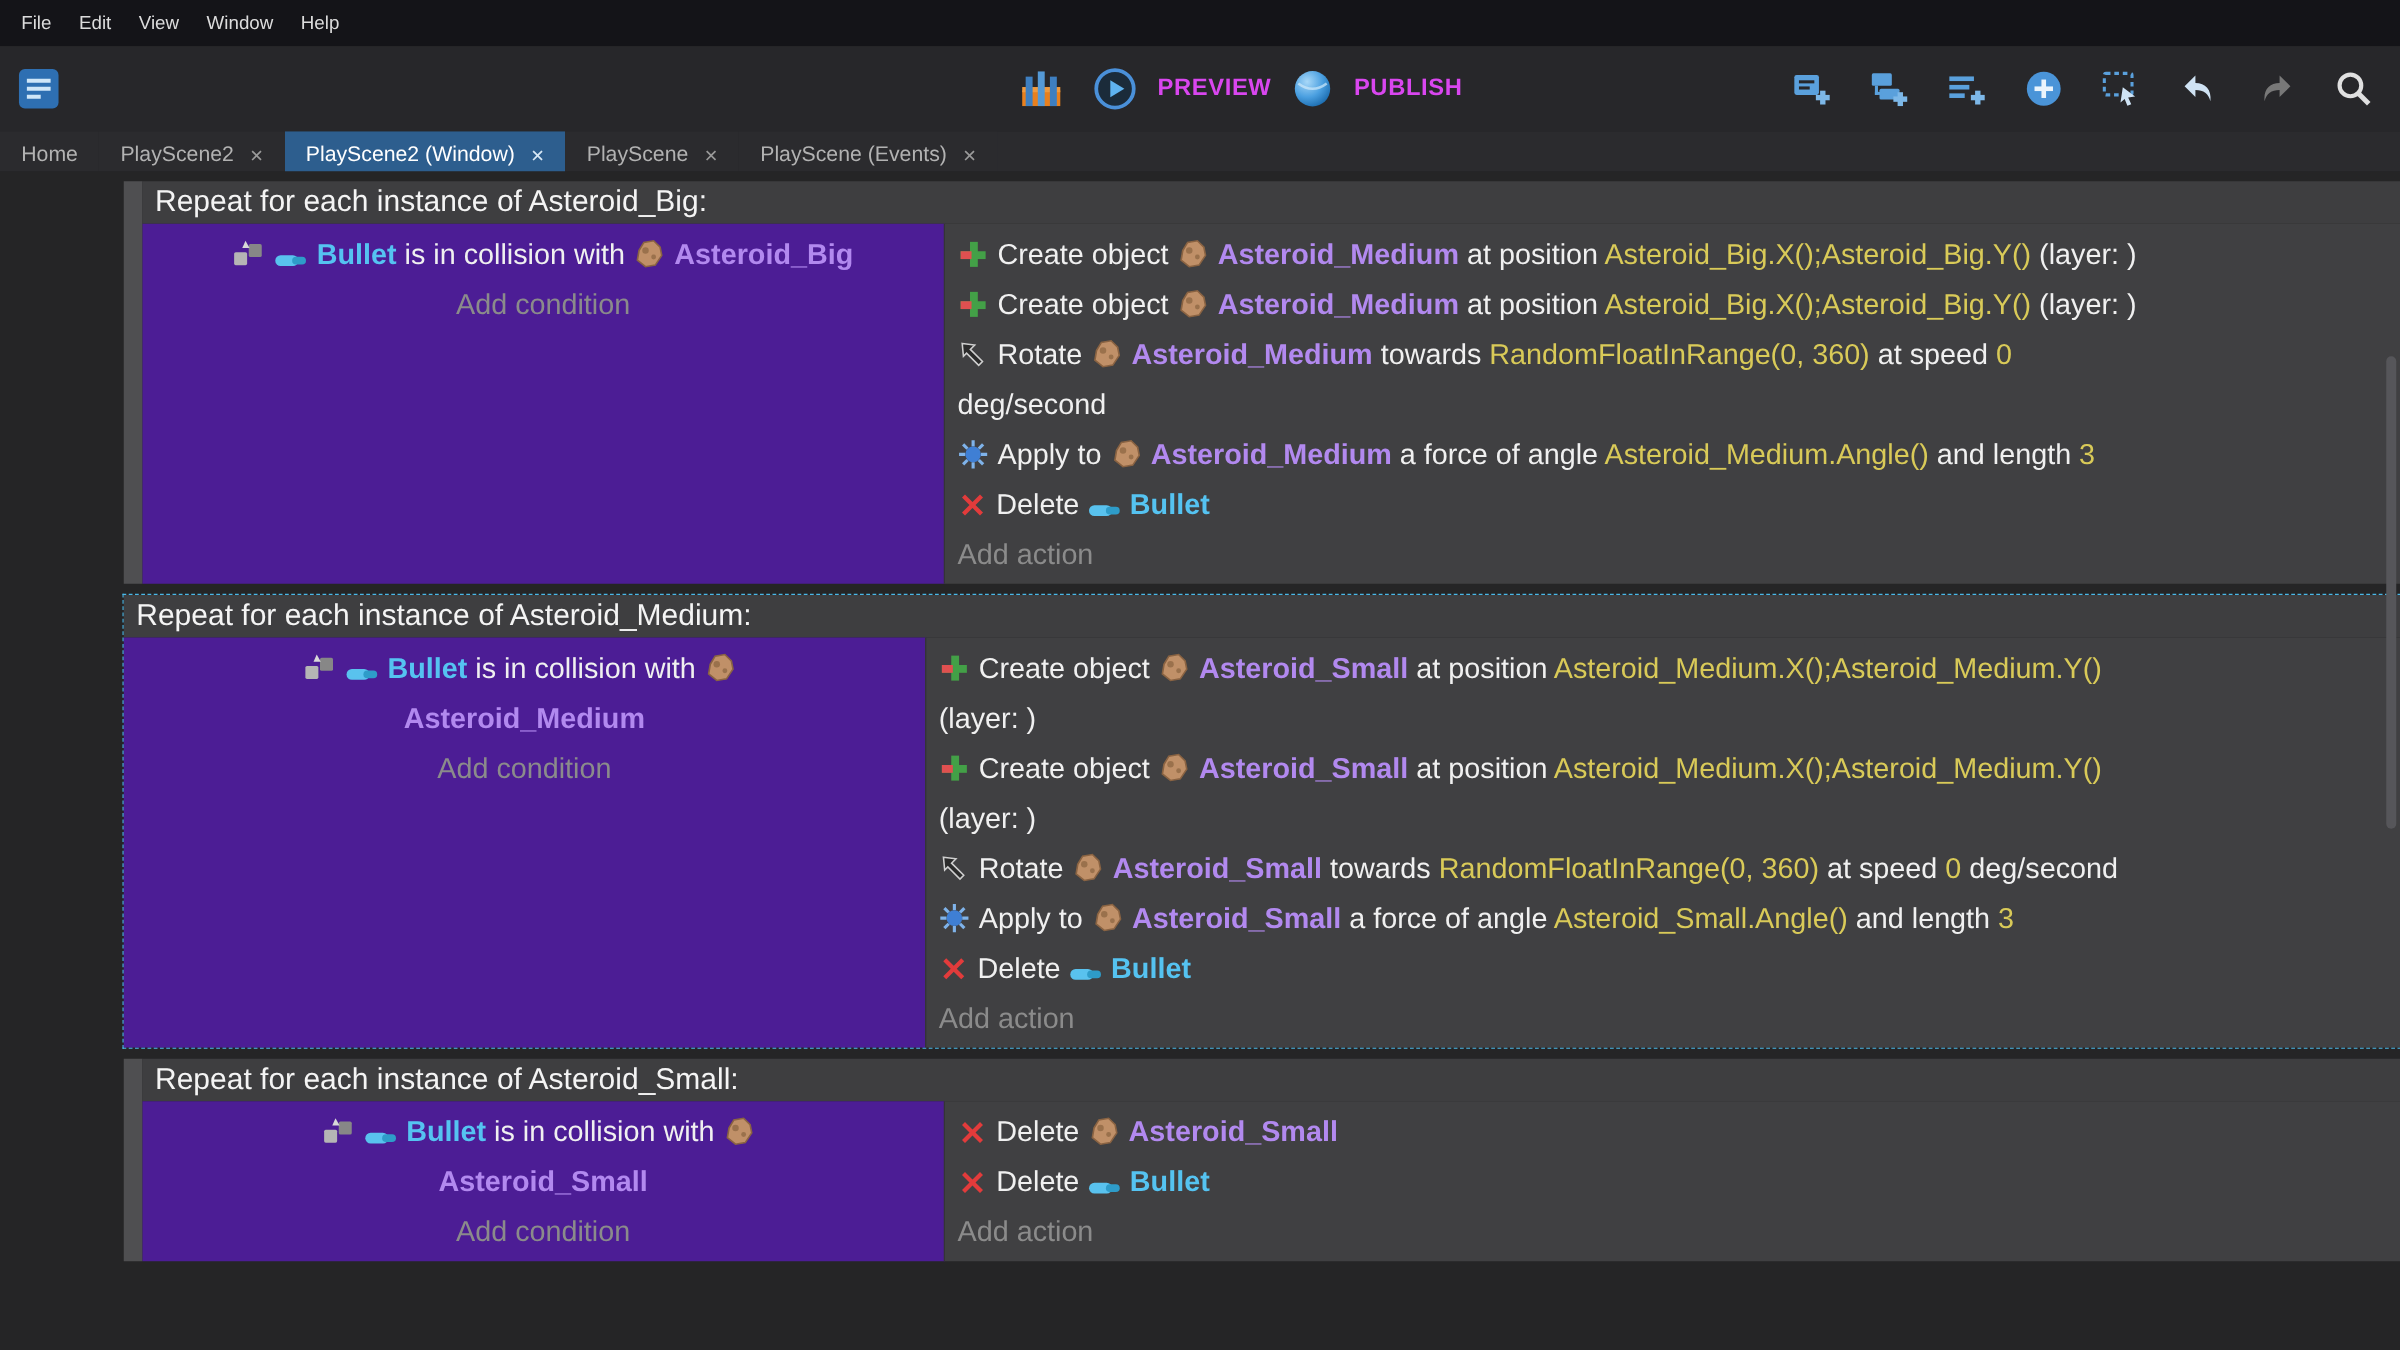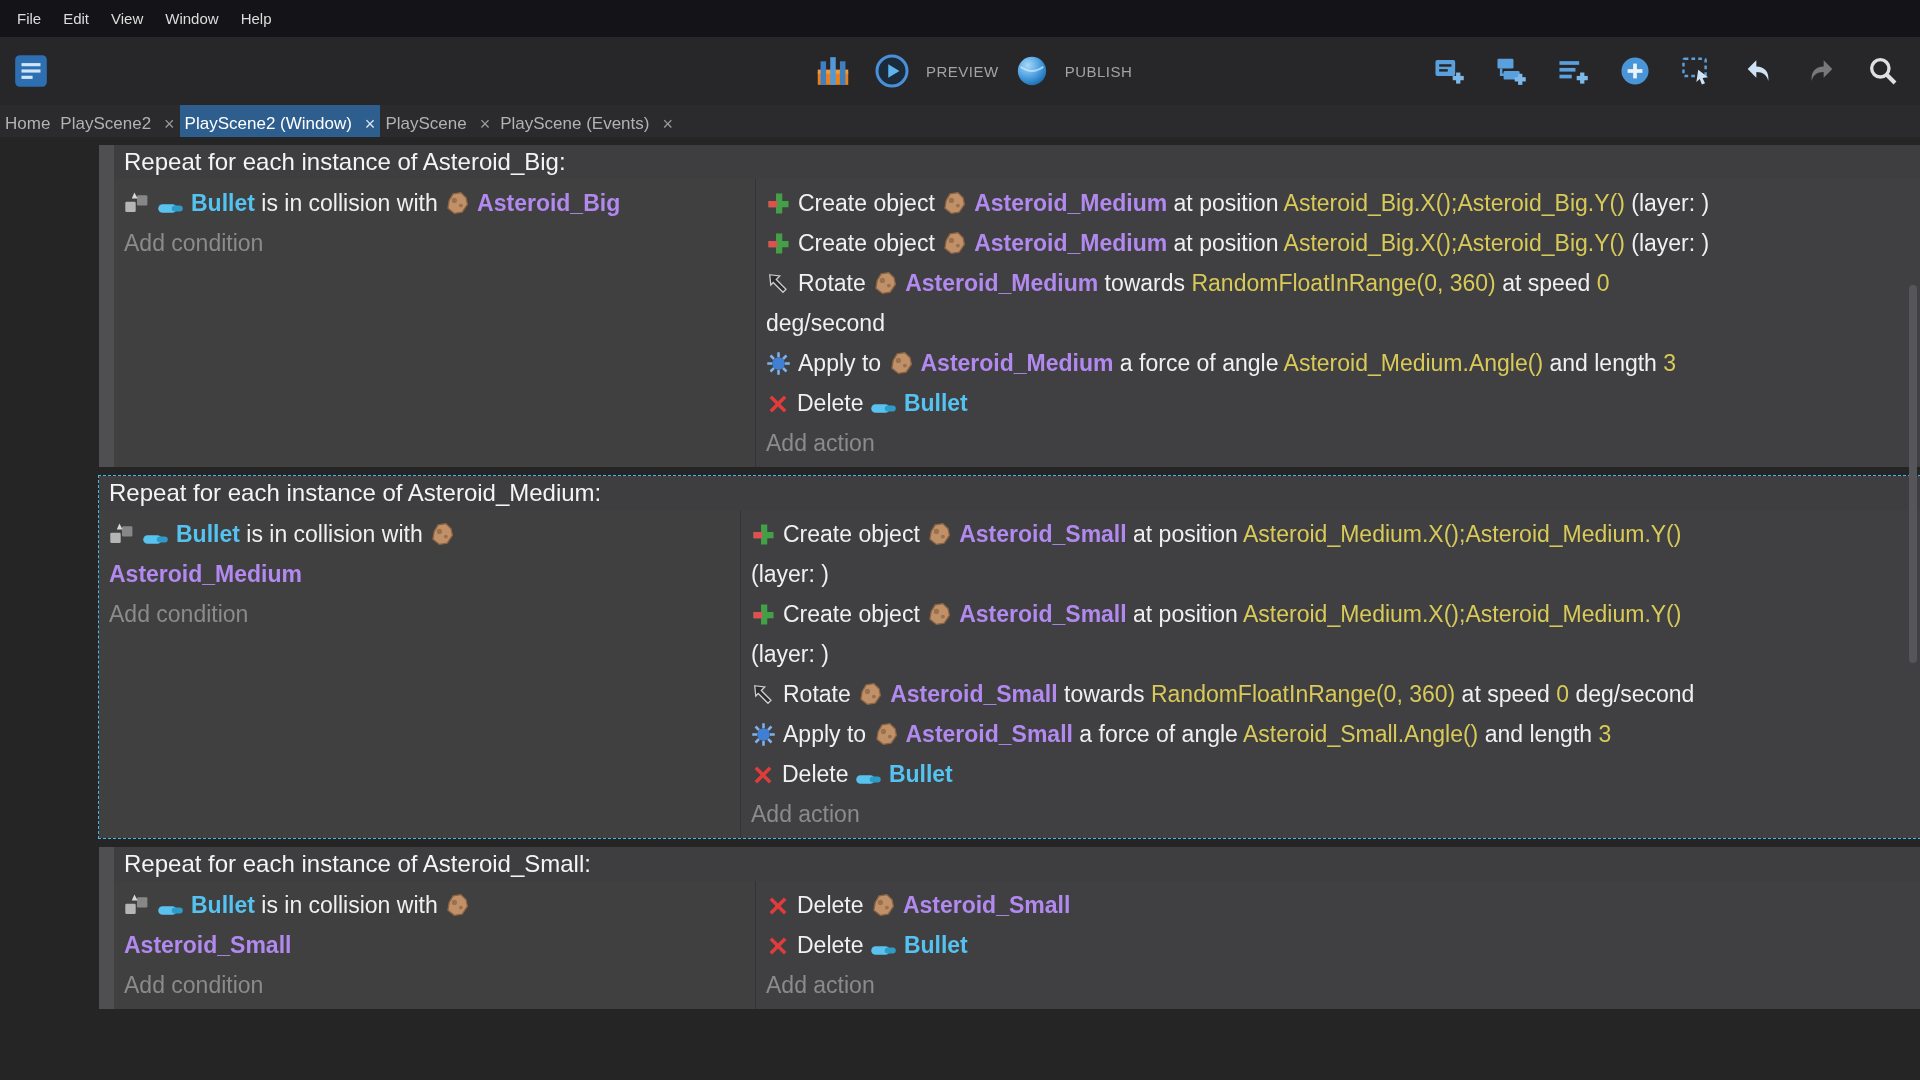--- a/index.html
+++ b/index.html
@@ -12,38 +12,38 @@
     position:relative;
   }
   
   .menubar { height:37px; background:#141418; display:flex; align-items:center; padding-left:6px; }
   .menu-item { font-size:15px; color:#dcdcdc; padding:4px 11px; cursor:default; }
   
   .toolbar { height:68px; background:#27272a; position:relative; display:flex; align-items:center; }
   .logo-btn { margin-left:12px; width:44px; height:44px; display:flex; align-items:center; justify-content:center; }
   .toolbar-center { position:absolute; left:815px; top:0; height:68px; display:flex; align-items:center; gap:16px; }
   .tb-group { display:flex; align-items:center; gap:9px; }
-  .tb-label { font-size:15px; color:#a3a3a3; letter-spacing:0.5px; font-weight:400; }
+  .tb-label { font-size:19px; color:#d946ef; letter-spacing:0.5px; font-weight:700; }
   .toolbar-right { position:absolute; right:14px; top:0; height:68px; display:flex; align-items:center; gap:23px; }
   .tb-btn { display:flex; align-items:center; justify-content:center; }
   
   .tabbar { height:40px; background:#2b2b2e; display:flex; align-items:stretch; border-bottom:2px solid #2f6fb3; }
-  .tab { display:flex; align-items:center; padding:0 5px; font-size:17px; color:#b2b2b2; gap:13px; background:#2b2b2e; cursor:default; }
+  .tab { display:flex; align-items:center; padding:0 17px; font-size:17px; color:#b2b2b2; gap:13px; background:#2b2b2e; cursor:default; }
   .tab.active { background:#2d5e8e; color:#ffffff; }
   .tab .close { font-size:18px; color:#9a9a9a; line-height:1; }
   .tab.active .close { color:#d8e8f5; }
   
   .sheet { position:absolute; top:137px; left:0; right:0; bottom:0; background:#252526; padding-top:7px; overflow:hidden;padding-left:40px; }
   .event { display:flex; margin:0 0 7px 58px; width:1843px; border:1px dashed transparent; }
   .event.selected { border-color:#49b8e8;flex-direction:column; }
   .handle { width:15px; background:#4f4f51; flex:none; }
   .event-main { flex:1; display:flex; flex-direction:column; }
   .event-header { background:#3e3e40; font-size:24px; line-height:30px; color:#f4f4f4; padding:2px 10px; white-space:nowrap; }
   .event-body { display:flex; flex:1; }
-  .cond-cell { width:642px; flex:none; background:#404040; padding:4px 10px; border-right:1px solid #343436; overflow:hidden; }
+  .cond-cell { width:642px; flex:none; background:#4c1d95; padding:4px 10px; border-right:1px solid #343436; overflow:hidden;text-align:center; }
   .act-cell { flex:1; background:#404042; padding:4px 10px; overflow:hidden; }
   .row { font-size:23px; line-height:40px; white-space:nowrap; color:#f0f0f0; }
   .add-link { font-size:23px; line-height:40px; color:#8b8b8b; }
   .seg-plain  { color:#f0f0f0; }
   .seg-object { color:#b289ef; font-weight:bold; }
   .seg-bullet { color:#55c3f1; font-weight:bold; }
   .seg-expr   { color:#d9ca58; }
   .icon { display:inline-block; vertical-align:-5px; margin-right:7px; line-height:0; }
   .icon svg { display:inline-block; }
   

